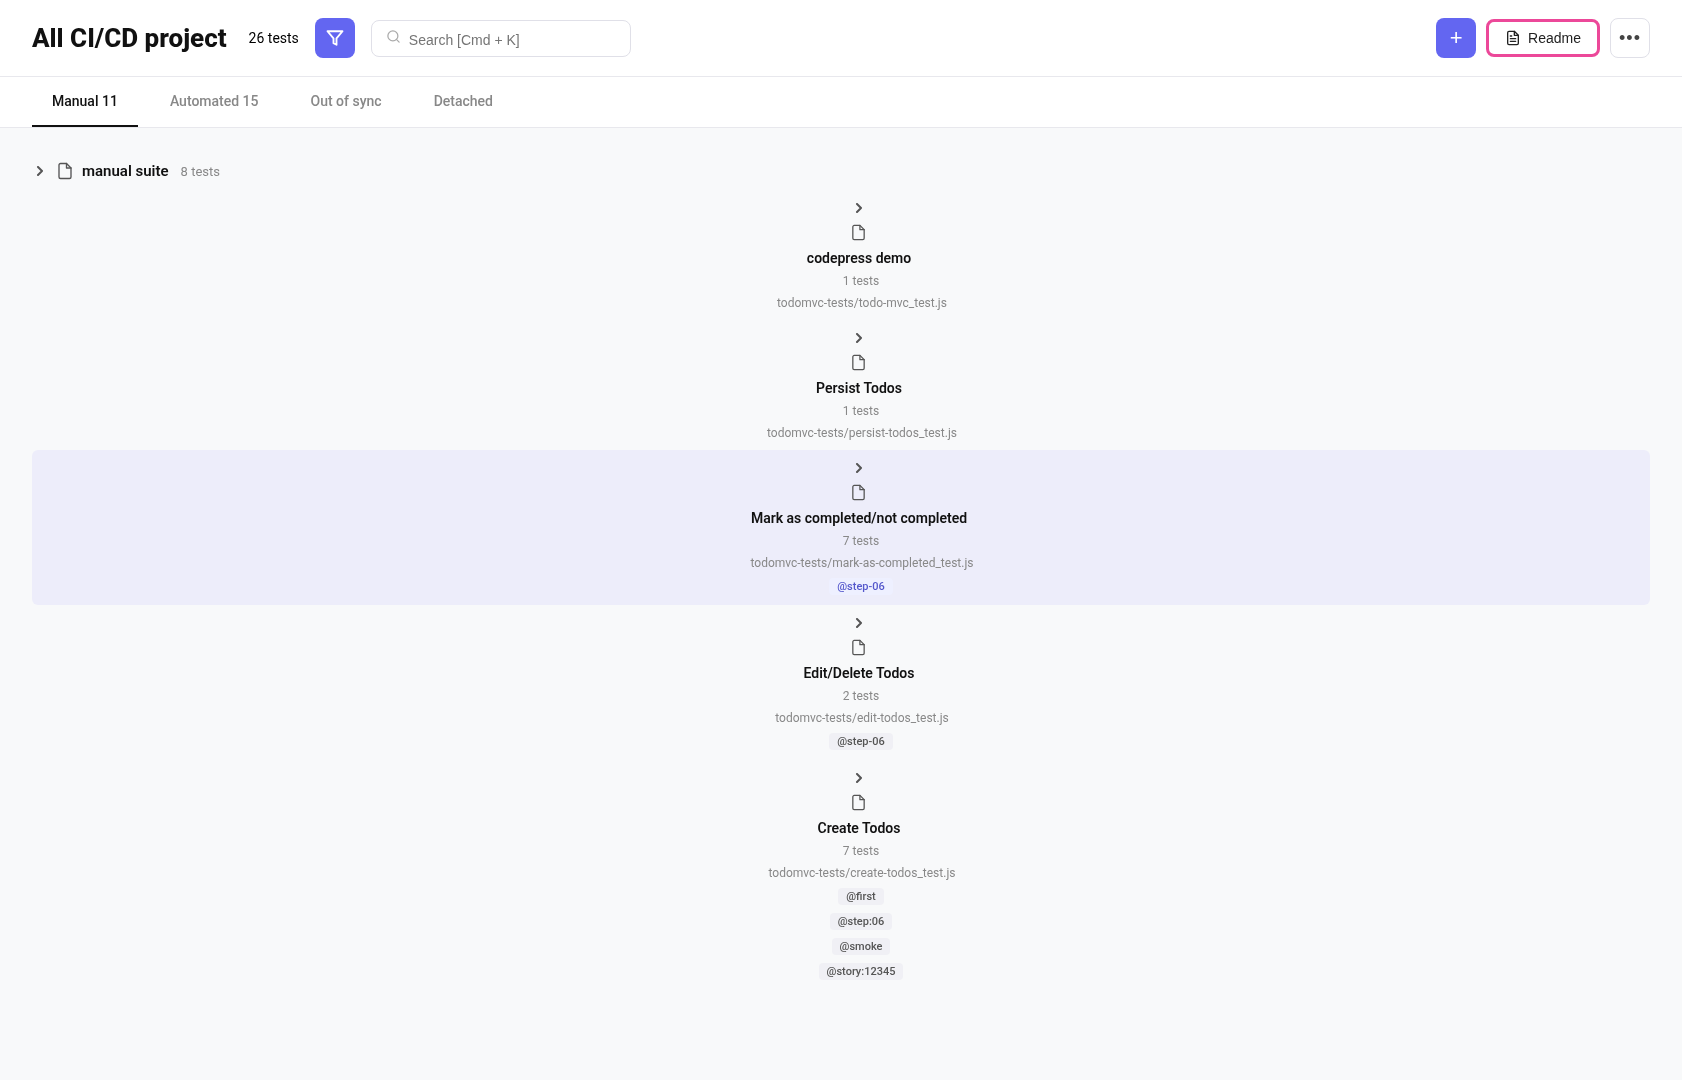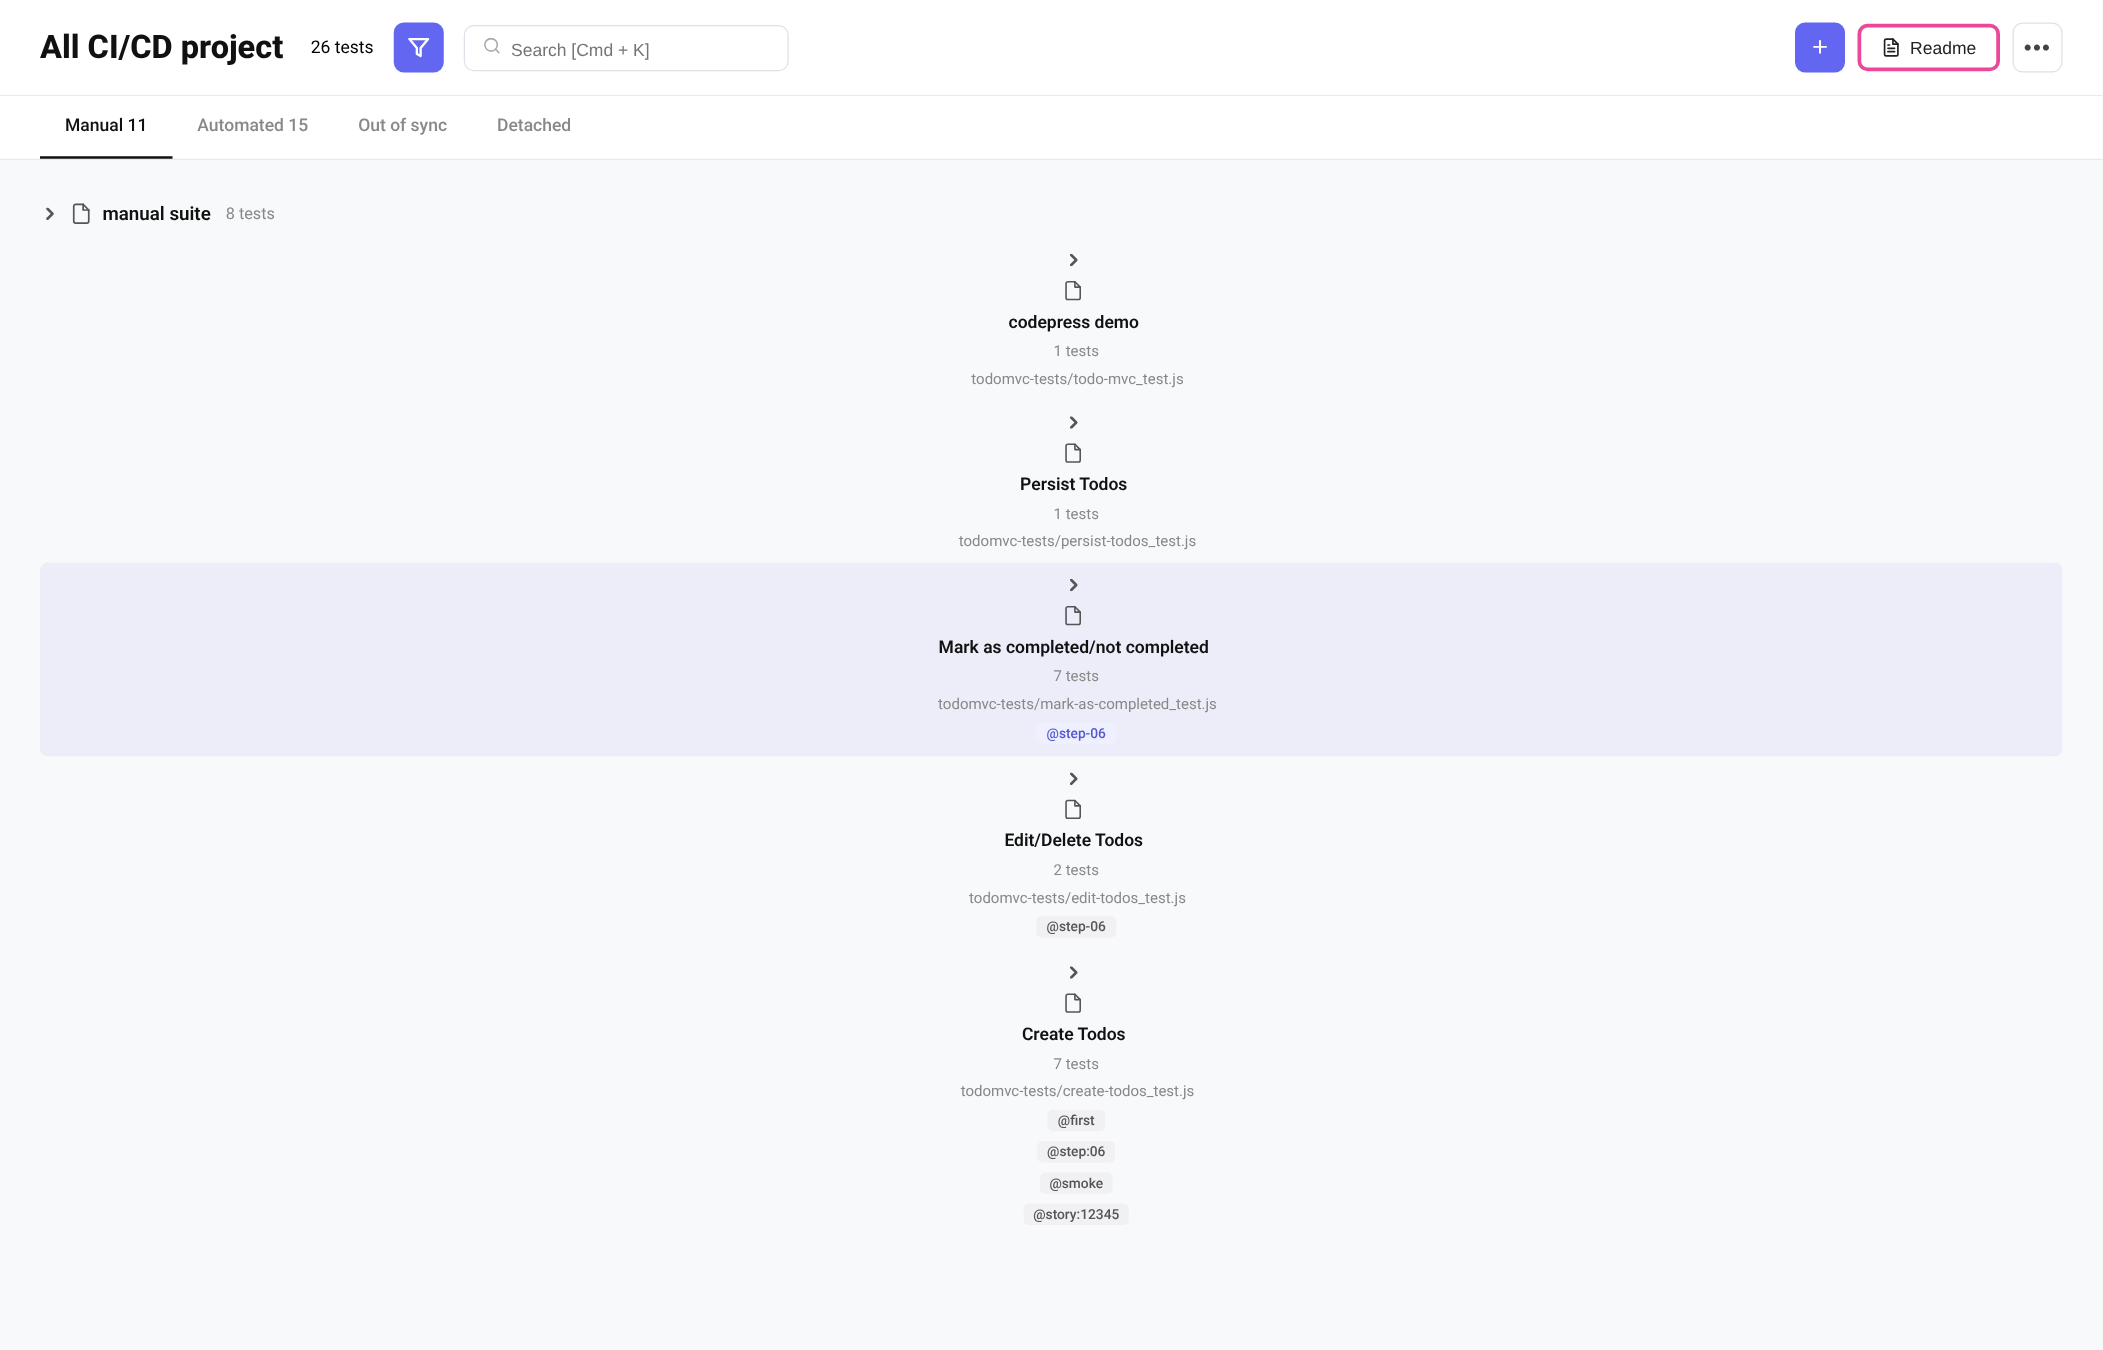--- a/index.html
+++ b/index.html
@@ -119,21 +119,21 @@
       align-items: center;
       justify-content: center;
       cursor: pointer;
       font-size: 18px;
       color: #444;
       letter-spacing: 1px;
     }
 
     .tabs {
       display: flex;
-      gap: 0;
+      gap: 12px;
       padding: 0 32px;
       background: #fff;
       border-bottom: 1px solid #e8e8ed;
     }
 
     .tab {
       padding: 16px 20px;
       font-size: 14px;
       font-weight: 500;
       color: #888;

